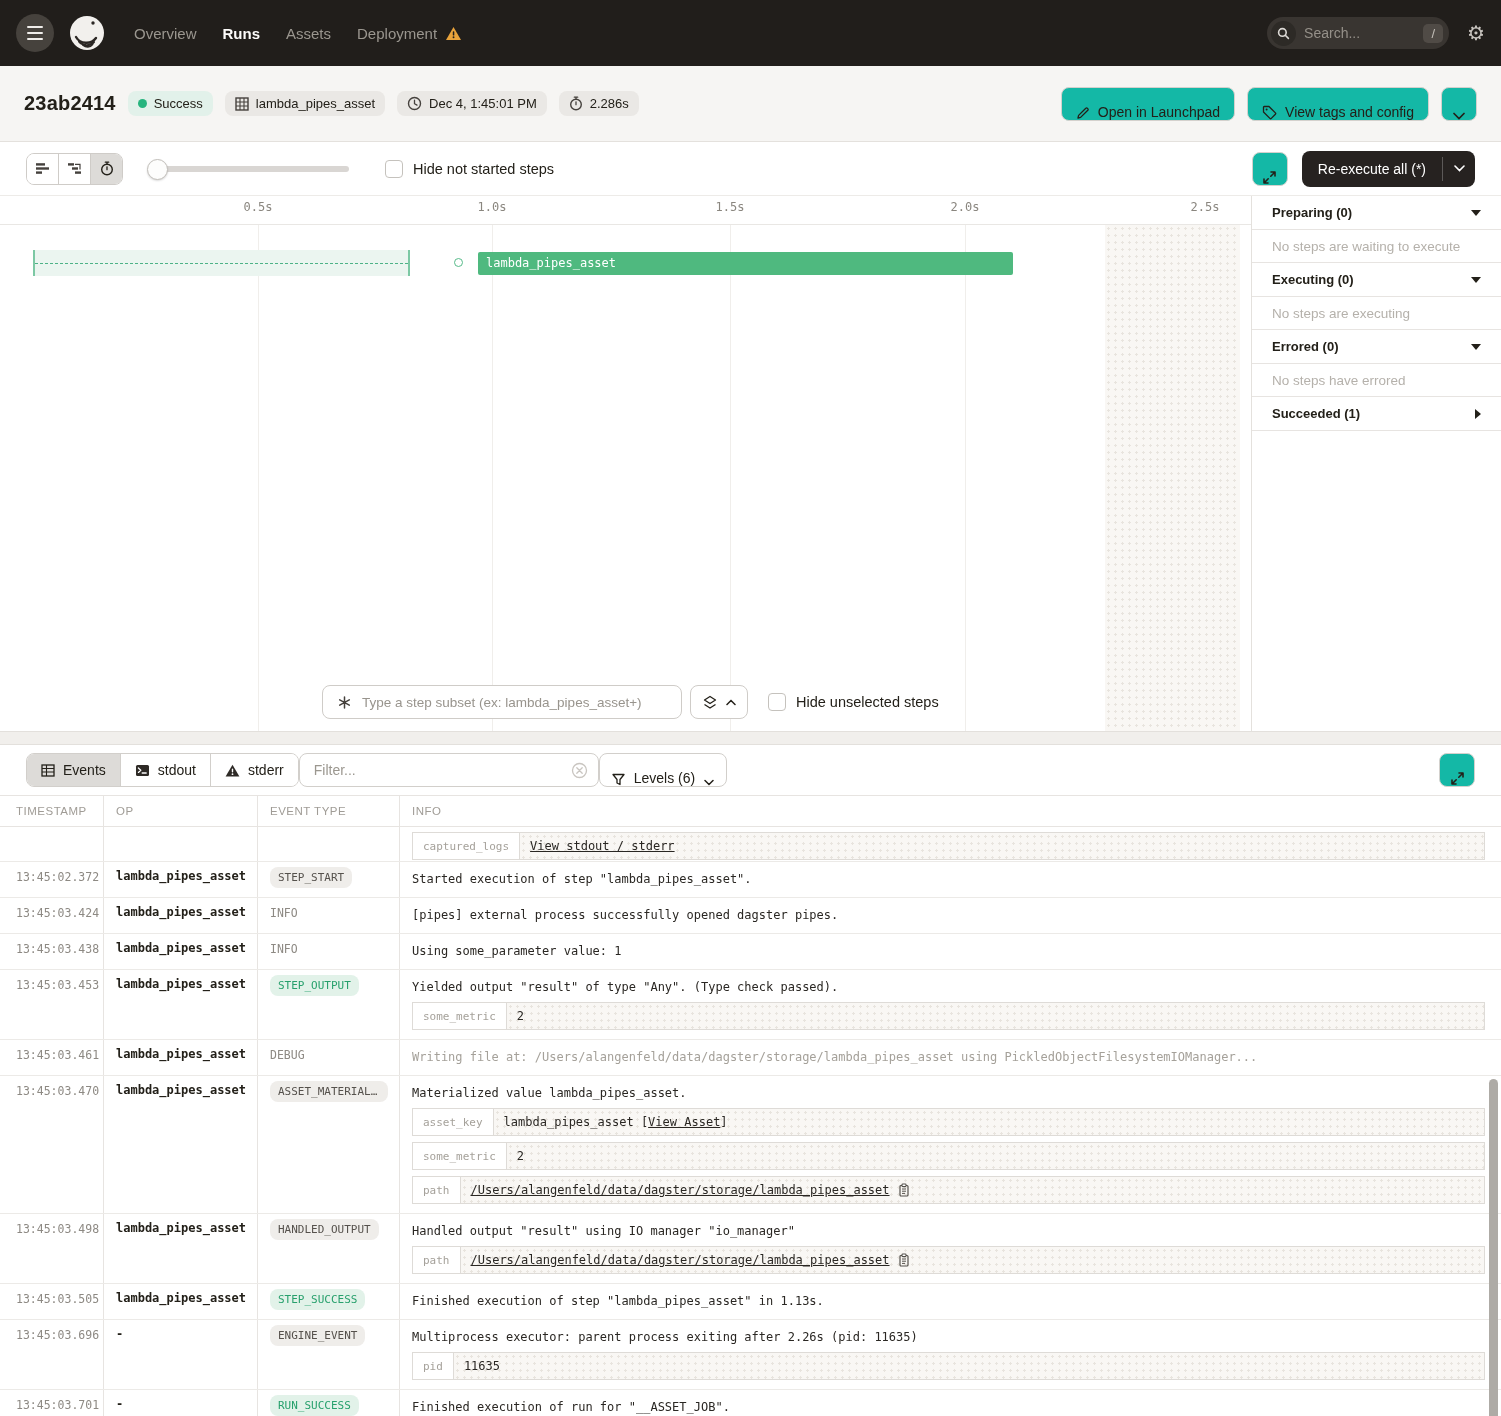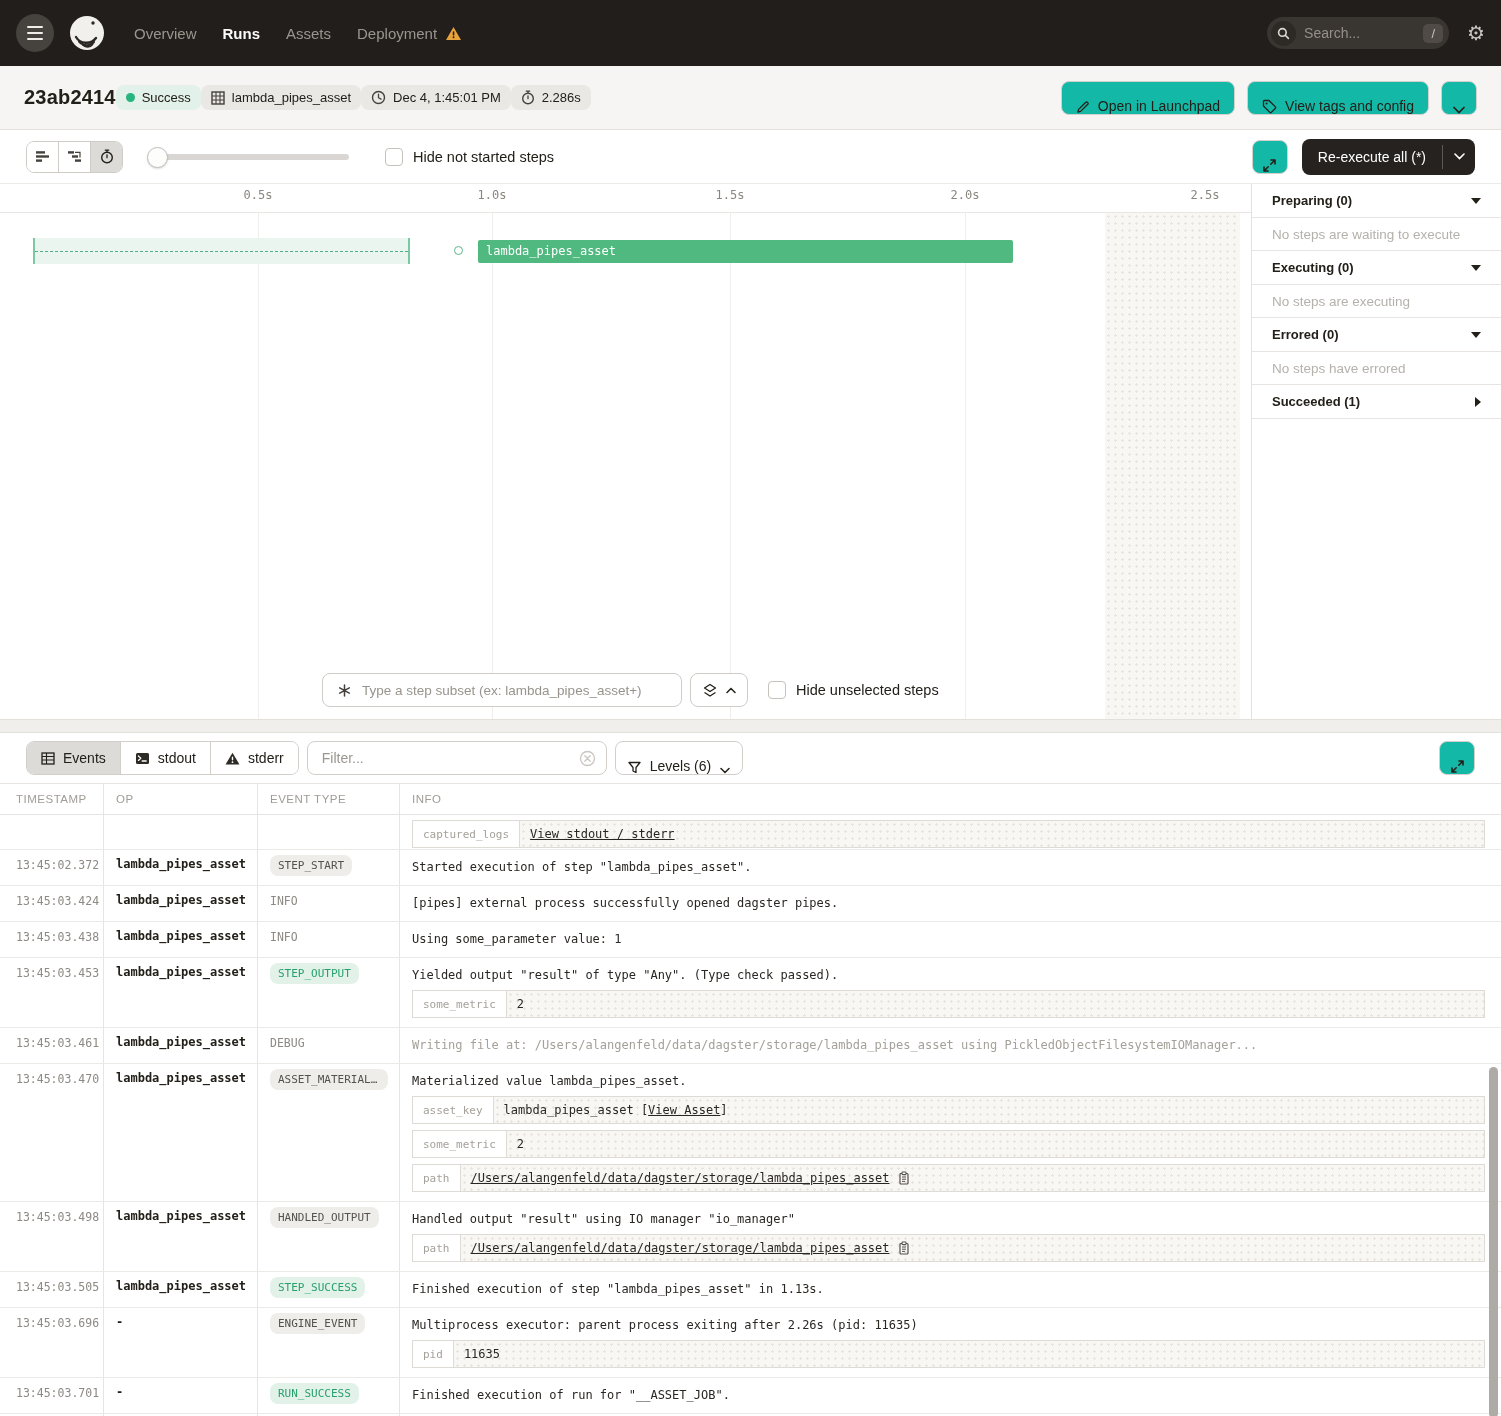--- a/index.html
+++ b/index.html
@@ -18,21 +18,21 @@
   .navlink.active{color:#fdfcfb;font-weight:600;}
   .nav-right{margin-left:auto;display:flex;align-items:center;gap:18px;}
   .searchpill{width:182px;height:32px;background:#393531;border-radius:16px;display:flex;align-items:center;padding:0 6px 0 4px;box-sizing:border-box;}
   .search-ic{width:25px;height:25px;border-radius:50%;background:#2d2a26;display:flex;align-items:center;justify-content:center;}
   .searchpill input{flex:1;background:transparent;border:none;outline:none;color:#c9c5c0;font-size:14px;padding:0 8px;min-width:0;}
   .searchpill input::placeholder{color:#959089;}
   .slashkey{background:#504b46;color:#c4c0ba;font-size:13px;border-radius:5px;padding:2px 8px;}
   .gear{font-size:20px;color:#c7c3be;cursor:pointer;line-height:1;}
 
   
-  .runheader{height:64px;background:#f6f5f3;border-bottom:1px solid #e4e1dd;display:flex;align-items:center;padding:0 24px;box-sizing:border-box;}
+  .runheader{height:76px;background:#f6f5f3;border-bottom:1px solid #e4e1dd;display:flex;align-items:center;padding:0 24px;box-sizing:border-box;gap:12px;}
   .runid{font-size:20px;font-weight:600;letter-spacing:.2px;}
   .statusbadge{display:flex;align-items:center;gap:7px;background:#e2f1ea;border-radius:8px;padding:5px 10px;font-size:13px;}
   .dot{width:9px;height:9px;border-radius:50%;background:#27b47e;}
   .pill{display:flex;align-items:center;gap:7px;background:#eae8e5;border-radius:8px;padding:5px 10px;font-size:13px;}
   .hdr-right{margin-left:auto;display:flex;align-items:center;gap:12px;}
   .btn{display:flex;align-items:flex-end;gap:8px;background:#14b8a6;border:1px solid #d4d1cd;border-radius:8px;height:34px;padding:0 14px;font-size:14px;color:#232019;cursor:pointer;box-sizing:border-box;}
   .btn.iconbtn{width:36px;padding:0;justify-content:center;}
 
   
   .gtoolbar{height:54px;display:flex;align-items:center;padding:0 26px;box-sizing:border-box;background:#fff;border-bottom:1px solid #edebe8;}
@@ -78,21 +78,21 @@
   .steppanel{flex:1;background:#fff;}
   .sec-title{height:33px;display:flex;align-items:center;justify-content:space-between;padding:0 20px;font-size:13px;font-weight:700;border-bottom:1px solid #e7e4e1;cursor:pointer;}
   .sec-body{height:32px;display:flex;align-items:center;padding:0 20px;font-size:13.5px;color:#b5b1ab;border-bottom:1px solid #e7e4e1;}
   .tri-down{width:0;height:0;border-left:5px solid transparent;border-right:5px solid transparent;border-top:6px solid #232019;}
   .tri-right{width:0;height:0;border-top:5px solid transparent;border-bottom:5px solid transparent;border-left:6px solid #232019;}
 
   .splitter{height:14px;background:#f1efec;border-top:1px solid #e3e0dc;border-bottom:1px solid #e3e0dc;box-sizing:border-box;cursor:row-resize;}
 
   
   .logpanel{position:relative;height:685px;overflow:hidden;}
-  .log-toolbar{height:50px;display:flex;align-items:center;padding:0 26px;box-sizing:border-box;gap:8px;}
+  .log-toolbar{height:50px;display:flex;align-items:center;padding:0 26px;box-sizing:border-box;gap:0;}
   .tabs{display:flex;border:1px solid #d2cfcb;border-radius:8px;overflow:hidden;}
   .tab{display:flex;align-items:center;gap:8px;height:32px;padding:0 14px;font-size:14px;background:#fff;border-right:1px solid #d2cfcb;cursor:pointer;}
   .tab:last-child{border-right:none;}
   .tab.active{background:#dddbd8;}
   .filter{display:flex;align-items:center;width:300px;height:34px;border:1px solid #d2cfcb;border-radius:8px;padding:0 10px 0 12px;box-sizing:border-box;}
   .filter input{flex:1;border:none;outline:none;font-size:14px;min-width:0;background:transparent;}
   .filter input::placeholder{color:#9b978f;}
   .levels{display:flex;align-items:flex-end;gap:9px;height:34px;border:1px solid #d2cfcb;border-radius:8px;padding:0 12px;background:#fff;font-size:14px;cursor:pointer;box-sizing:border-box;}
   .lt-right{margin-left:auto;}
 

